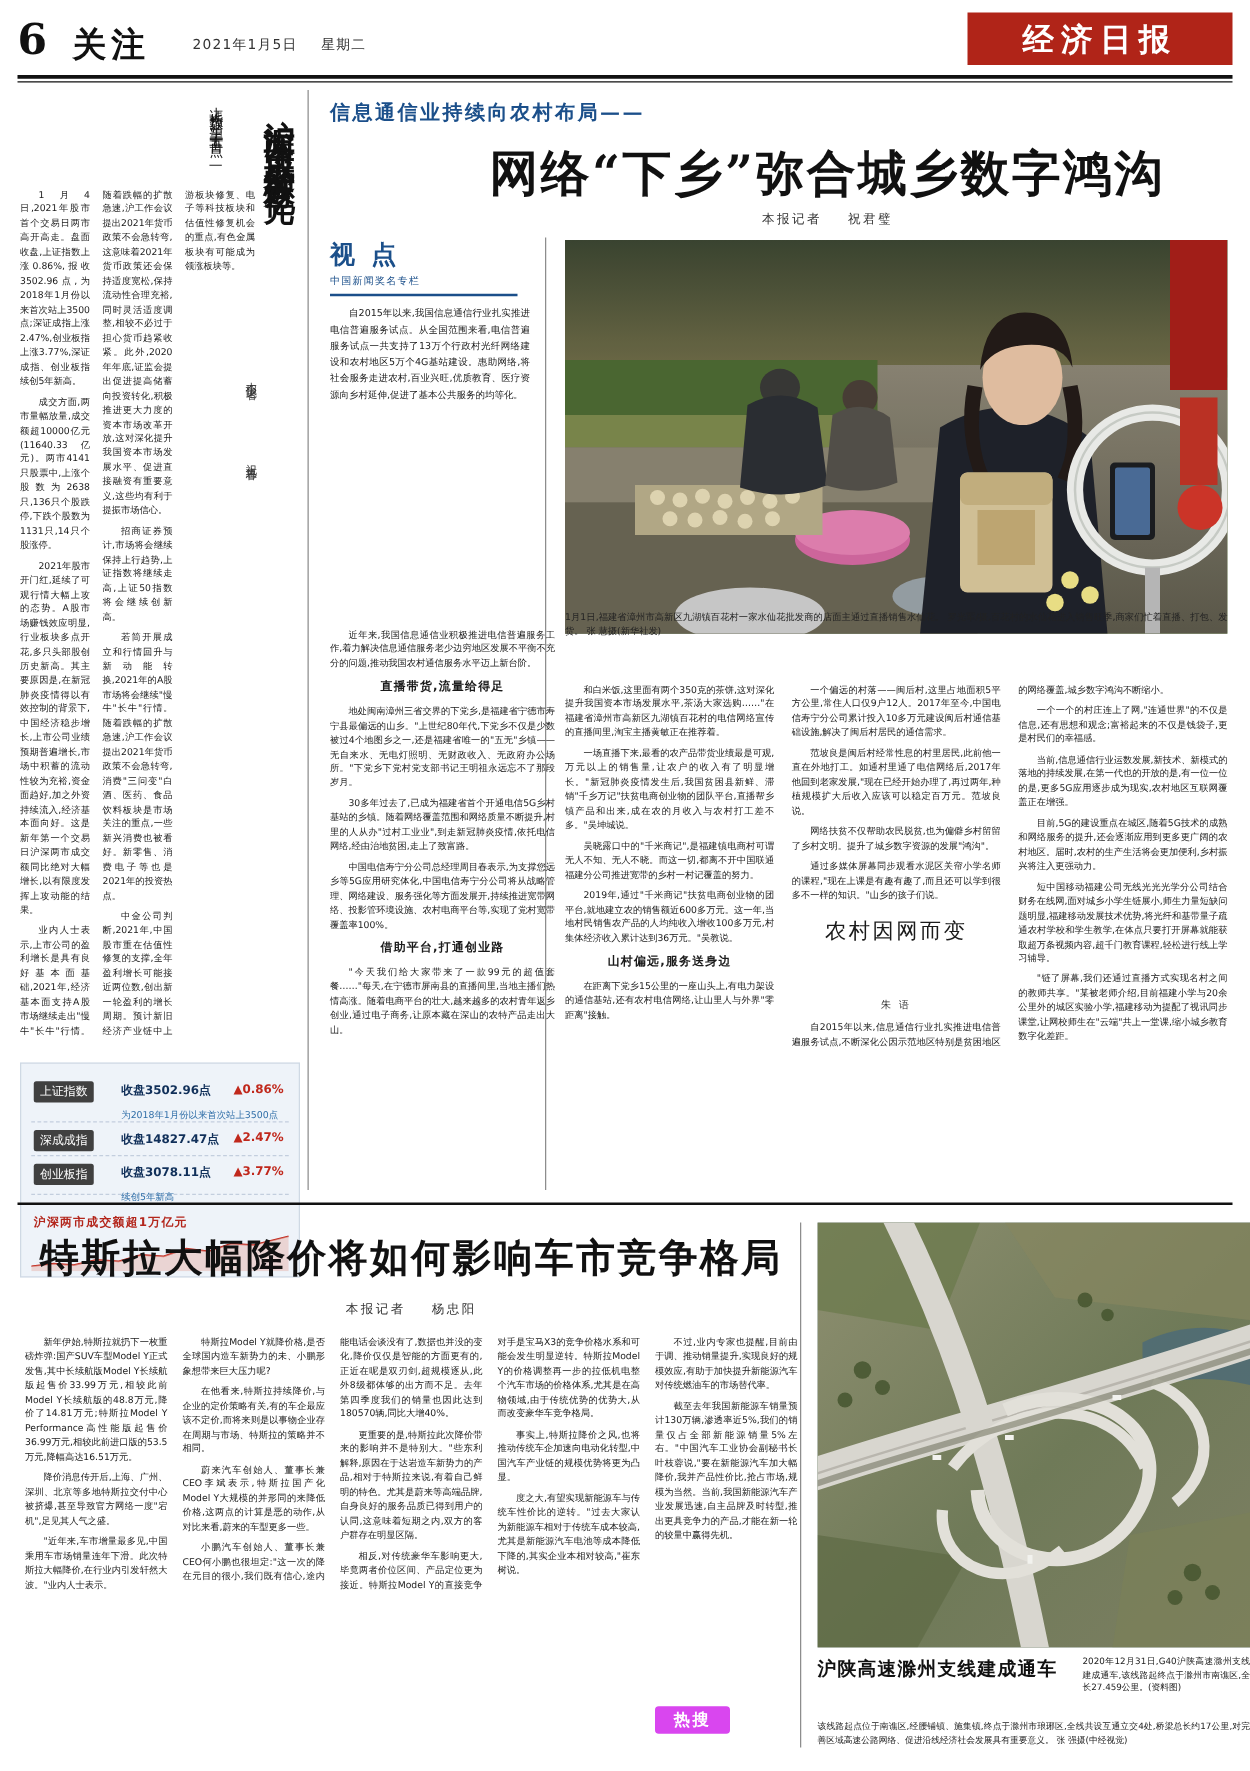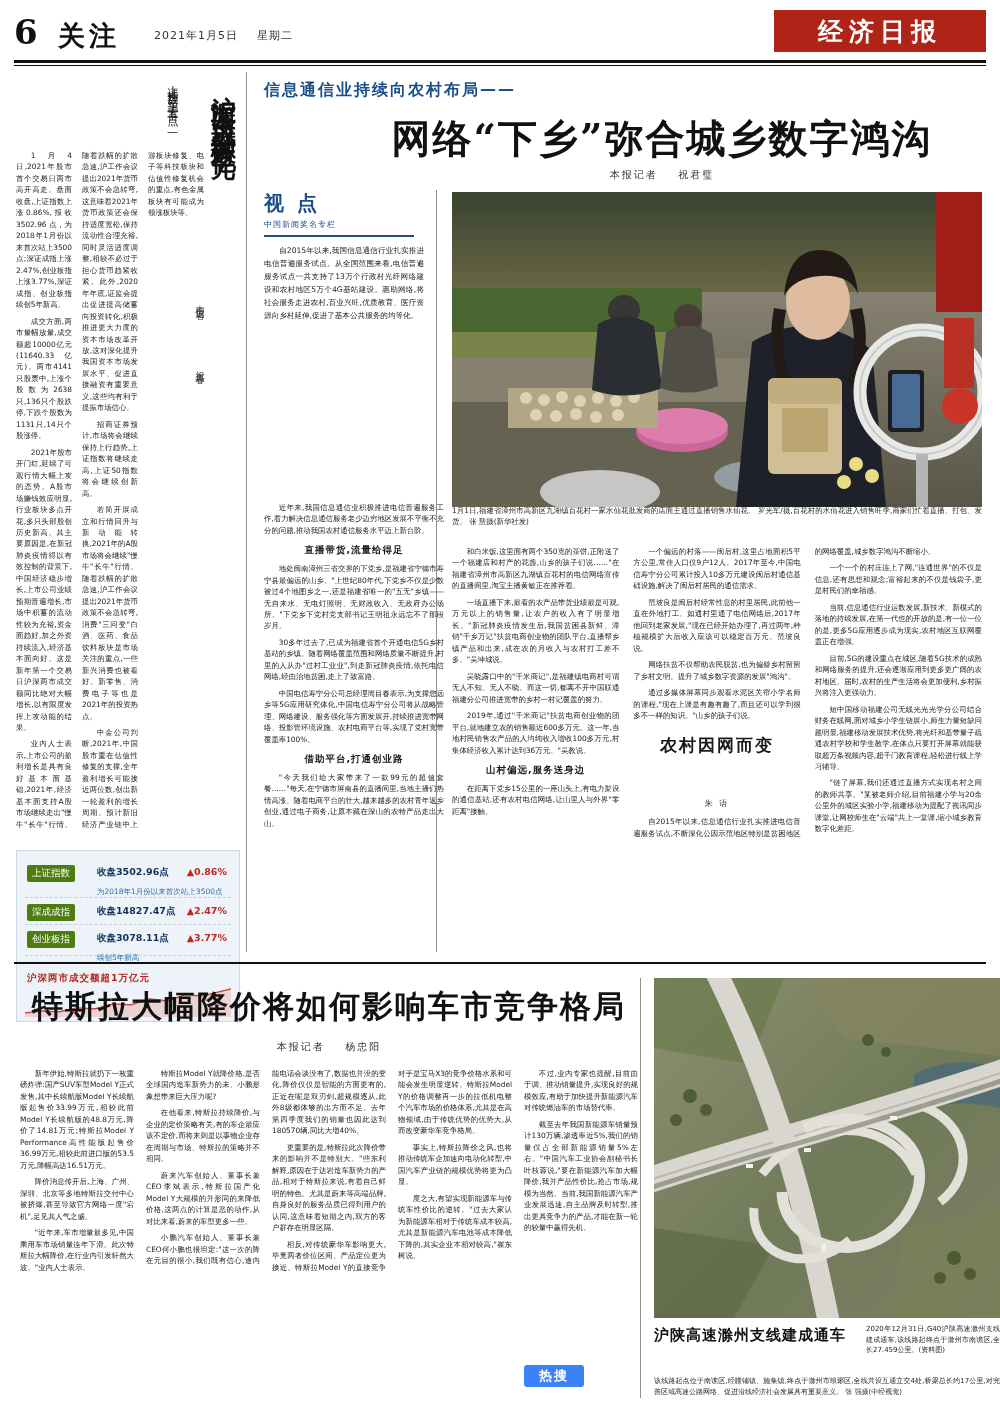--- a/index.html
+++ b/index.html
@@ -26,21 +26,21 @@
            font-family:"DejaVu Serif","Liberation Serif",serif;font-weight:bold;font-size:25px;letter-spacing:6px;color:#111;}
   .lv-kicker{position:absolute;right:62px;top:4px;height:150px;writing-mode:vertical-rl;text-orientation:upright;
              font-size:11px;letter-spacing:3px;color:#111;line-height:1.5;}
   .lv-byline{position:absolute;right:36px;top:226px;height:120px;writing-mode:vertical-rl;text-orientation:upright;
              font-size:9px;letter-spacing:2px;color:#333;}
   .left-cols{position:absolute;left:2px;top:78px;width:122px;height:690px;column-count:2;column-gap:10px;}
 
   
   .mkt-box{position:absolute;left:2px;top:778px;width:222px;height:170px;background:#eef3f9;border:1px solid #cfd9e4;}
   .mkt-row{position:relative;height:24px;border-bottom:1px dashed #c3cede;margin:0 8px;}
-  .mkt-name{position:absolute;left:2px;top:6px;font-size:9.5px;background:#4d7c0f;color:#fff;padding:2px 5px;border-radius:2px;}
+  .mkt-name{position:absolute;left:2px;top:6px;font-size:9.5px;background:#404040;color:#fff;padding:2px 5px;border-radius:2px;}
   .mkt-val{position:absolute;left:72px;top:7px;font-size:9.5px;color:#11305a;font-weight:bold;}
   .mkt-chg{position:absolute;right:4px;top:7px;font-size:9.5px;color:#c0281c;font-weight:bold;}
   .mkt-note{position:absolute;left:72px;top:28px;font-size:7.5px;color:#2f6ea8;}
   .mkt-foot{position:absolute;left:10px;bottom:36px;font-size:9.5px;color:#b3261c;font-weight:bold;letter-spacing:1px;}
   .mkt-chart{position:absolute;left:8px;bottom:4px;width:206px;height:30px;}
 
   
   .vline{position:absolute;width:1px;background:#8d8d8d;}
 
   
@@ -54,37 +54,37 @@
   
   .vp-box{position:absolute;left:8px;top:118px;width:160px;height:300px;}
   .vp-title{font-size:20px;font-weight:bold;color:#1b4f8a;letter-spacing:3px;font-family:"DejaVu Serif","Liberation Serif",serif;}
   .vp-sub{font-size:8px;color:#1b4f8a;letter-spacing:1px;margin-top:2px;}
   .vp-rule{width:150px;height:2px;background:#1b4f8a;margin:5px 0 8px 0;}
   .vp-body{font-size:7.6px;line-height:1.7;text-align:justify;color:#1a1a1a;}
   .vp-body p{margin:0;text-indent:2em;}
 
   
   .ms-photo{position:absolute;left:196px;top:120px;width:530px;height:315px;overflow:hidden;background:#6a7a52;}
-  .ms-cap{position:absolute;left:196px;top:433px;width:530px;font-size:7.4px;line-height:1.5;color:#222;text-align:justify;}
+  .ms-cap{position:absolute;left:196px;top:416px;width:530px;font-size:7.4px;line-height:1.5;color:#222;text-align:justify;}
 
   
   .ms-cols{position:absolute;left:8px;top:430px;width:180px;height:510px;column-count:1;}
   .ms-cols2{position:absolute;left:196px;top:474px;width:530px;height:466px;column-count:3;column-gap:14px;}
   .sub-head{font-size:9.5px;font-weight:bold;text-align:center;margin:7px 0 5px 0;letter-spacing:1px;}
-  .sub-head2{font-size:17px;font-weight:bold;text-align:center;margin:10px 0 6px 0;letter-spacing:2px;font-family:"DejaVu Serif","Liberation Serif",serif;}
+  .sub-head2{font-size:17px;font-weight:normal;text-align:center;margin:10px 0 6px 0;letter-spacing:2px;font-family:"DejaVu Serif","Liberation Serif",serif;}
   .sub-byline{font-size:8px;text-align:center;color:#333;margin-bottom:6px;letter-spacing:2px;margin-top:40px;}
 
   
   .rule-mid{position:absolute;left:14px;top:962px;width:972px;height:2px;background:#111;}
   .bottom{position:absolute;left:14px;top:972px;width:972px;height:432px;}
   .bt-head{position:absolute;left:0;top:14px;width:630px;text-align:center;font-size:31px;font-weight:bold;letter-spacing:2px;
            font-family:"DejaVu Serif","Liberation Serif",serif;}
   .bt-byline{position:absolute;left:0;top:68px;width:630px;text-align:center;font-size:10px;color:#333;letter-spacing:2px;}
   .bt-cols{position:absolute;left:6px;top:96px;width:618px;height:325px;column-count:5;column-gap:12px;}
-  .hot-badge{position:absolute;left:510px;top:393px;width:60px;height:22px;background:#3b82f6;color:#fff;border-radius:3px;
+  .hot-badge{position:absolute;left:510px;top:393px;width:60px;height:22px;background:#d946ef;color:#fff;border-radius:3px;
              font-size:13px;font-weight:bold;display:flex;align-items:center;justify-content:center;letter-spacing:2px;}
   .bt-photo{position:absolute;left:640px;top:6px;width:346px;height:340px;overflow:hidden;background:#7d8a7a;}
   .bt-ptitle{position:absolute;left:640px;top:352px;width:200px;font-size:15px;font-weight:bold;line-height:1.5;letter-spacing:1px;
              font-family:"DejaVu Serif","Liberation Serif",serif;}
   .bt-pcap{position:absolute;left:852px;top:352px;width:134px;font-size:7px;line-height:1.5;color:#222;text-align:justify;}
   .bt-pcap2{position:absolute;left:640px;top:404px;width:346px;font-size:7px;line-height:1.5;color:#222;text-align:justify;}
 </style>
 </head>
 <body>
 
@@ -246,21 +246,21 @@
       <p>近年来,我国信息通信业积极推进电信普遍服务工作,着力解决信息通信服务老少边穷地区发展不平衡不充分的问题,推动我国农村通信服务水平迈上新台阶。</p>
       <div class="sub-head">直播带货,流量给得足</div>
       <p>地处闽南漳州三省交界的下党乡,是福建省宁德市寿宁县最偏远的山乡。"上世纪80年代,下党乡不仅是少数被过4个地图乡之一,还是福建省唯一的"五无"乡镇——无自来水、无电灯照明、无财政收入、无政府办公场所。"下党乡下党村党支部书记王明祖永远忘不了那段岁月。</p>
       <p>30多年过去了,已成为福建省首个开通电信5G乡村基站的乡镇。随着网络覆盖范围和网络质量不断提升,村里的人从办"过村工业业",到走新冠肺炎疫情,依托电信网络,经由治地贫困,走上了致富路。</p>
       <p>中国电信寿宁分公司总经理周目春表示,为支撑您远乡等5G应用研究体化,中国电信寿宁分公司将从战略管理、网络建设、服务强化等方面发展开,持续推进宽带网络、投影管环境设施、农村电商平台等,实现了党村宽带覆盖率100%。</p>
       <div class="sub-head">借助平台,打通创业路</div>
       <p>"今天我们给大家带来了一款99元的超值套餐……"每天,在宁德市屏南县的直播间里,当地主播们热情高涨。随着电商平台的壮大,越来越多的农村青年返乡创业,通过电子商务,让原本藏在深山的农特产品走出大山。</p>
     </div>
 
     <div class="ms-cols2 colbox">
-      <p>和白米饭,这里面有两个350克的茶饼,正附送了一个福建店和村产的花盏,山乡的孩子们说……"在福建省漳州市高新区九湖镇百花村的电信网络宣传的直播间里,淘宝主播黄敏正在推荐着。</p>
+      <p>和白米饭,这里面有两个350克的茶饼,这对深化提升我国资本市场发展水平,茶汤大家选购……"在福建省漳州市高新区九湖镇百花村的电信网络宣传的直播间里,淘宝主播黄敏正在推荐着。</p>
       <p>一场直播下来,最看的农产品带货业绩最是可观,万元以上的销售量,让农户的收入有了明显增长。"新冠肺炎疫情发生后,我国贫困县新鲜、滞销"千乡万记"扶贫电商创业物的团队平台,直播帮乡镇产品和出来,成在农的月收入与农村打工差不多。"吴坤城说。</p>
       <p>吴晓露口中的"千米商记",是福建镇电商村可谓无人不知、无人不晓。而这一切,都离不开中国联通福建分公司推进宽带的乡村一村记覆盖的努力。</p>
       <p>2019年,通过"千米商记"扶贫电商创业物的团平台,就地建立农的销售额近600多万元。这一年,当地村民销售农产品的人均纯收入增收100多万元,村集体经济收入累计达到36万元。"吴教说。</p>
       <div class="sub-head">山村偏远,服务送身边</div>
       <p>在距离下党乡15公里的一座山头上,有电力架设的通信基站,还有农村电信网络,让山里人与外界"零距离"接触。</p>
       <p>一个偏远的村落——闽后村,这里占地面积5平方公里,常住人口仅9户12人。2017年至今,中国电信寿宁分公司累计投入10多万元建设闽后村通信基础设施,解决了闽后村居民的通信需求。</p>
       <p>范坡良是闽后村经常性息的村里居民,此前他一直在外地打工。如通村里通了电信网络后,2017年他回到老家发展,"现在已经开始办理了,再过两年,种植规模扩大后收入应该可以稳定百万元。范坡良说。</p>
       <p>网络扶贫不仅帮助农民脱贫,也为偏僻乡村留留了乡村文明。提升了城乡数字资源的发展"鸿沟"。</p>
       <p>通过多媒体屏幕同步观看水泥区关帘小学名师的课程,"现在上课是有趣有趣了,而且还可以学到很多不一样的知识。"山乡的孩子们说。</p>
       <div class="sub-head2">农村因网而变</div>

